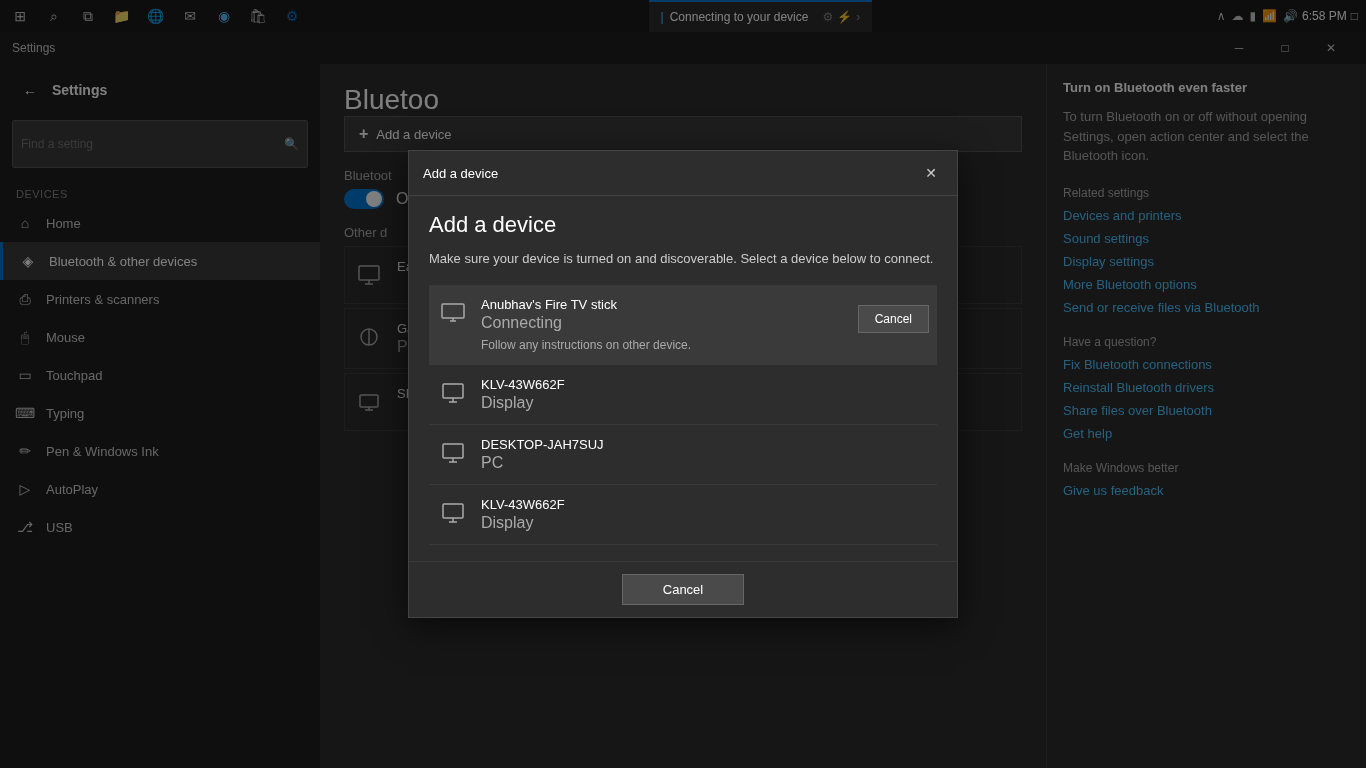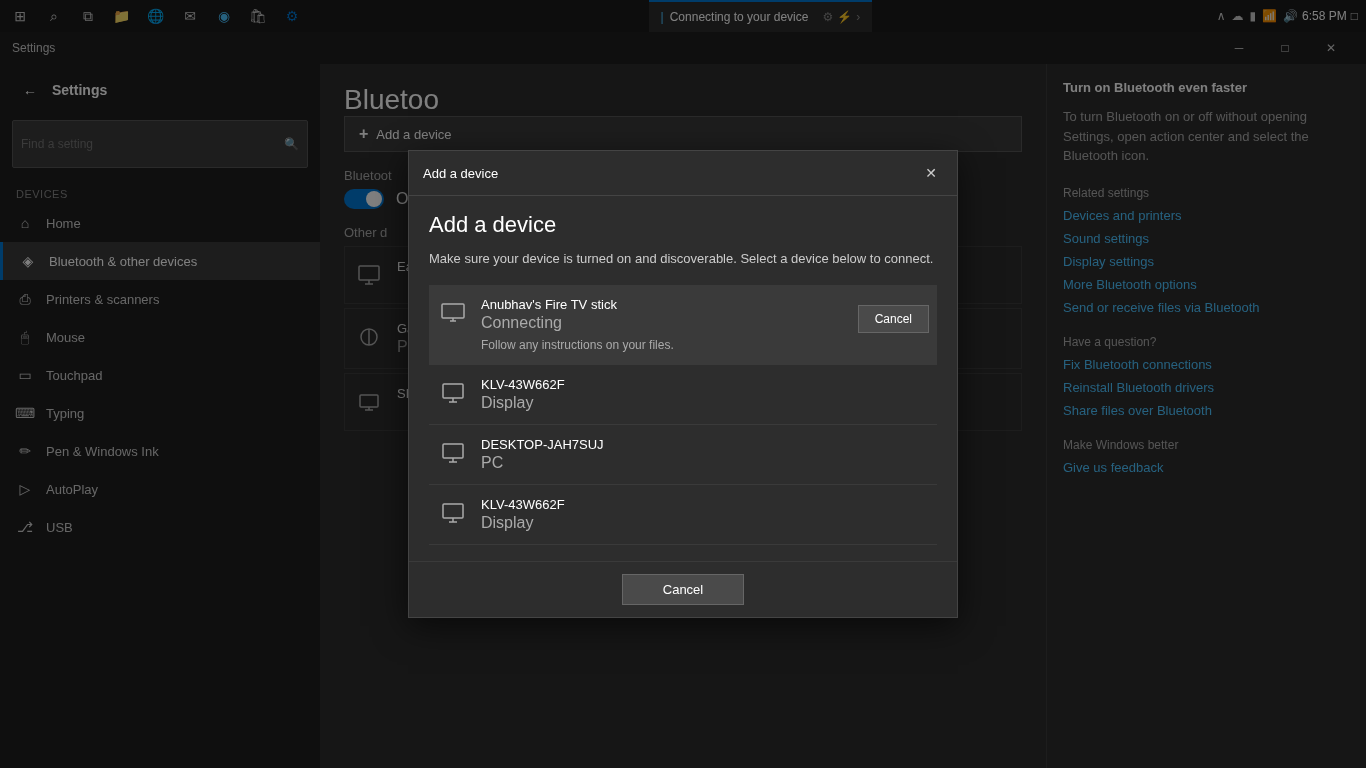--- a/index.html
+++ b/index.html
@@ -555,20 +555,21 @@
         <a class="right-link">Sound settings</a>
         <a class="right-link">Display settings</a>
         <a class="right-link">More Bluetooth options</a>
         <a class="right-link">Send or receive files via Bluetooth</a>
       </div>
       <div class="right-section">
         <div class="right-section-title">Have a question?</div>
         <a class="right-link">Fix Bluetooth connections</a>
         <a class="right-link">Reinstall Bluetooth drivers</a>
         <a class="right-link">Share files over Bluetooth</a>
+        <a class="right-link">Get help</a>
       </div>
       <div class="right-section">
         <div class="right-section-title">Make Windows better</div>
         <a class="right-link">Give us feedback</a>
       </div>
     </div>
   </div>
 </div>
 
 <div class="overlay">
@@ -587,21 +588,21 @@
         <div class="device-icon">
           <svg width="28" height="28" viewBox="0 0 28 28" fill="none" stroke="#aaa" stroke-width="1.5">
             <rect x="3" y="5" width="22" height="14" rx="1"></rect>
             <line x1="11" y1="22" x2="17" y2="22"></line>
             <line x1="14" y1="19" x2="14" y2="22"></line>
           </svg>
         </div>
         <div class="connecting-area">
           <div class="device-name">Anubhav's Fire TV stick</div>
           <div class="device-status">Connecting</div>
-          <div class="device-subtext">Follow any instructions on your files.</div>
+          <div class="device-subtext">Follow any instructions on other device.</div>
         </div>
         <button class="cancel-btn-right">Cancel</button>
       </div>
 
       <div class="device-item">
         <div class="device-icon">
           <svg width="24" height="24" viewBox="0 0 24 24" fill="none" stroke="#aaa" stroke-width="1.5">
             <rect x="2" y="3" width="20" height="14" rx="1"></rect>
             <line x1="8" y1="21" x2="16" y2="21"></line>
             <line x1="12" y1="17" x2="12" y2="21"></line>

